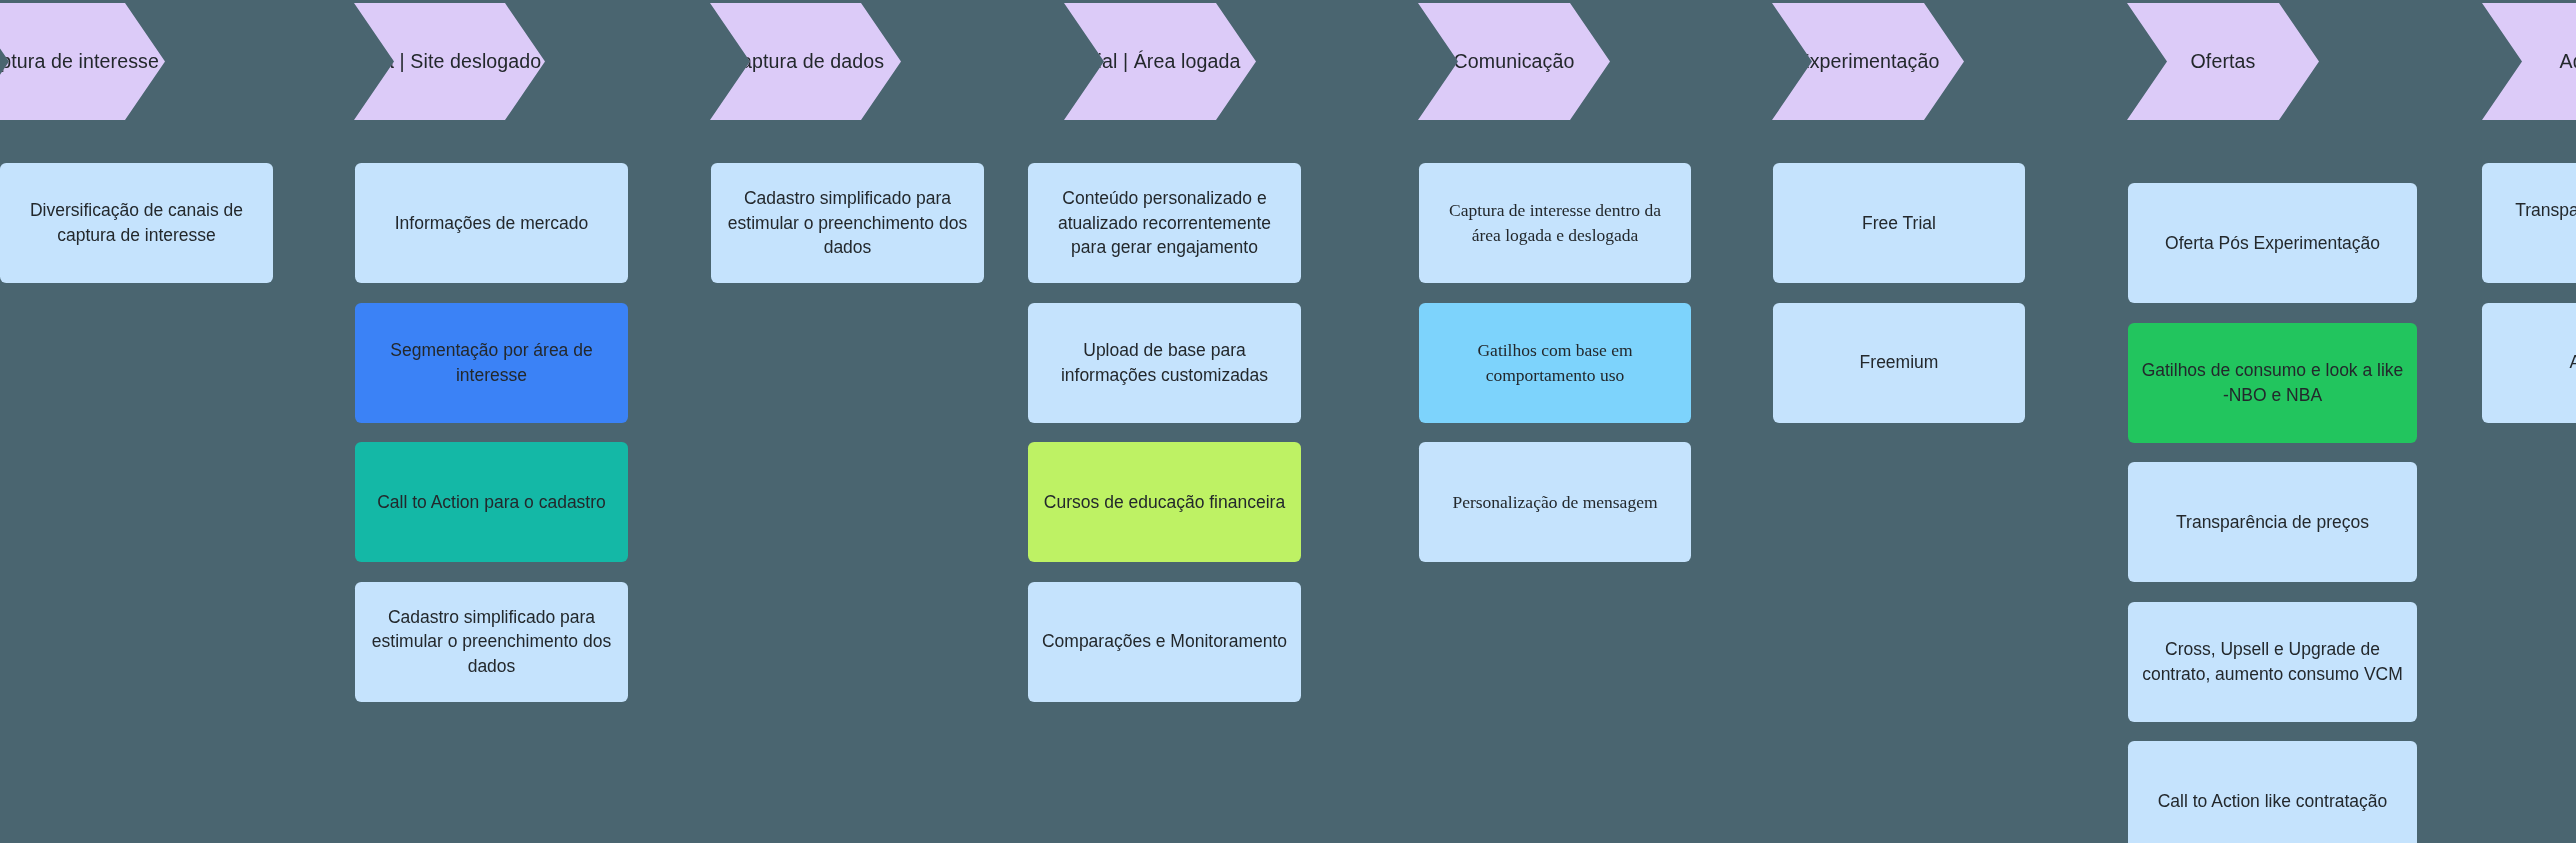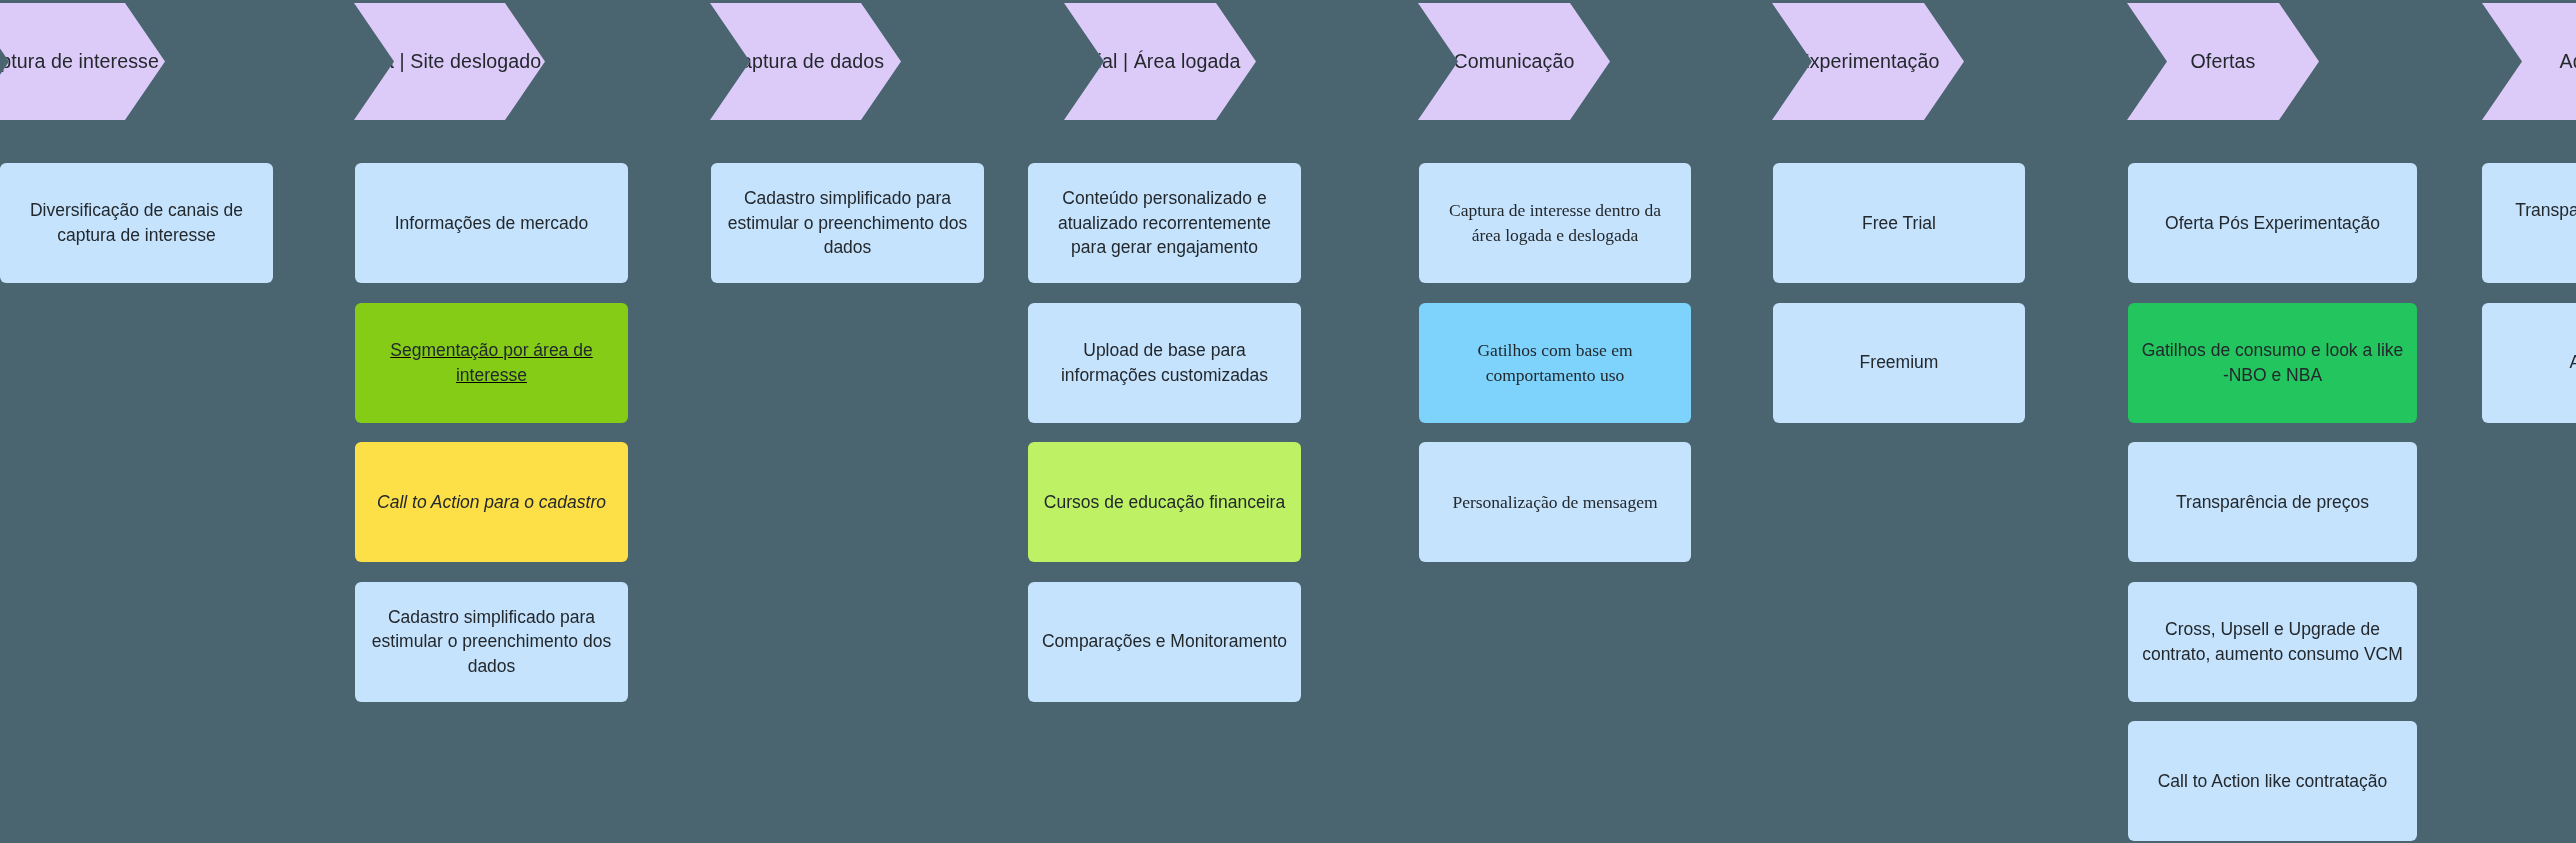--- a/index.html
+++ b/index.html
@@ -115,24 +115,24 @@
   <div class="columns">
       <div class="column" style="left: 0px; width: 273px;">
         <div class="card" style="background: rgb(197, 227, 253);">
           <div class="card-text">Diversificação de canais de captura de interesse</div>
         </div>
       </div>
       <div class="column" style="left: 355px; width: 273px;">
         <div class="card" style="background: rgb(197, 227, 253);">
           <div class="card-text">Informações de mercado</div>
         </div>
-        <div class="card" style="background: #84cc16; text-decoration: underline;">
+        <div class="card" style="background: #3b82f6;">
           <div class="card-text">Segmentação por área de interesse</div>
         </div>
-        <div class="card" style="background: #fde047; font-style: italic;">
+        <div class="card" style="background: #14b8a6;">
           <div class="card-text">Call to Action para o cadastro</div>
         </div>
         <div class="card" style="background: rgb(197, 227, 253);">
           <div class="card-text">Cadastro simplificado para estimular o preenchimento dos dados</div>
         </div>
       </div>
       <div class="column" style="left: 711px; width: 273px;">
         <div class="card" style="background: rgb(197, 227, 253);">
           <div class="card-text">Cadastro simplificado para estimular o preenchimento dos dados</div>
         </div>
@@ -164,21 +164,21 @@
       </div>
       <div class="column" style="left: 1773px; width: 252px;">
         <div class="card" style="background: rgb(197, 227, 253);">
           <div class="card-text">Free Trial</div>
         </div>
         <div class="card" style="background: rgb(197, 227, 253);">
           <div class="card-text">Freemium</div>
         </div>
       </div>
       <div class="column" style="left: 2128px; width: 289px;">
-        <div class="card" style="background: rgb(197, 227, 253);">
+        <div class="card" style="background: rgb(197, 227, 253); margin-top: 20px;">
           <div class="card-text">Oferta Pós Experimentação</div>
         </div>
         <div class="card" style="background: #22c55e;">
           <div class="card-text">Gatilhos de consumo e look a like -NBO e NBA</div>
         </div>
         <div class="card" style="background: rgb(197, 227, 253);">
           <div class="card-text">Transparência de preços</div>
         </div>
         <div class="card" style="background: rgb(197, 227, 253);">
           <div class="card-text">Cross, Upsell e Upgrade de contrato, aumento consumo VCM</div>

